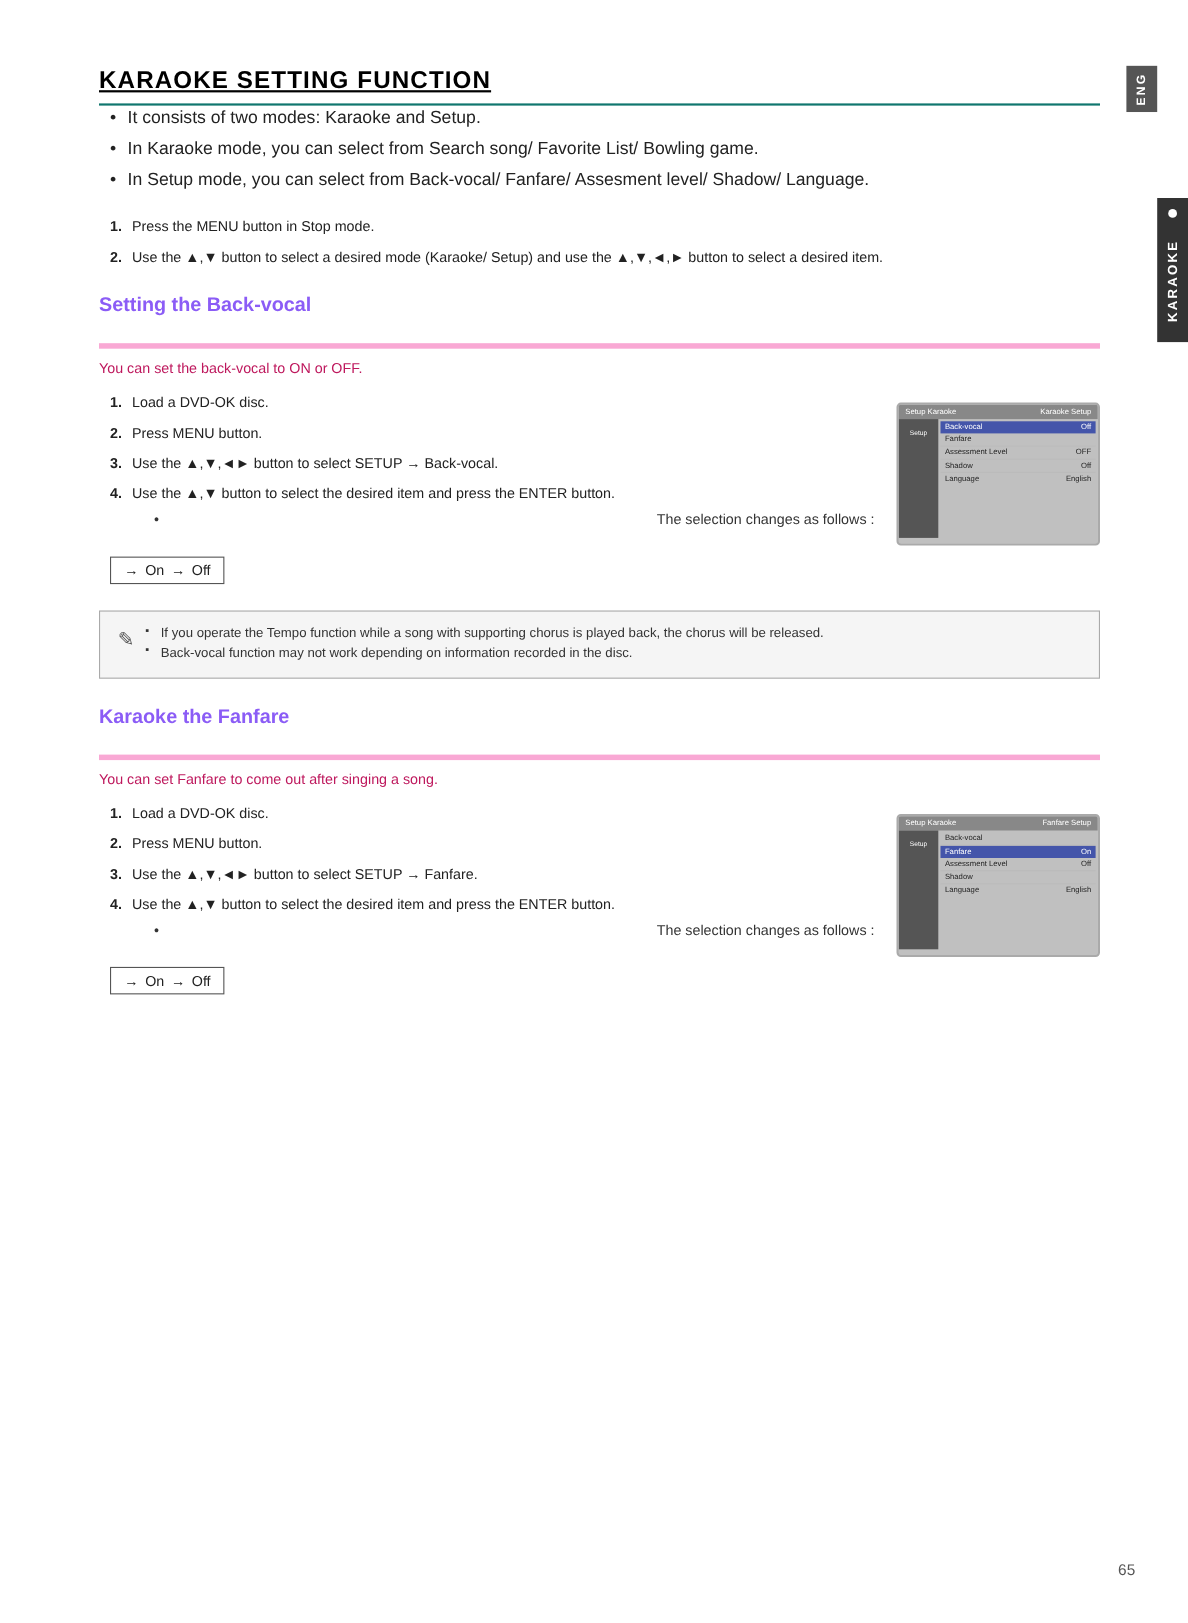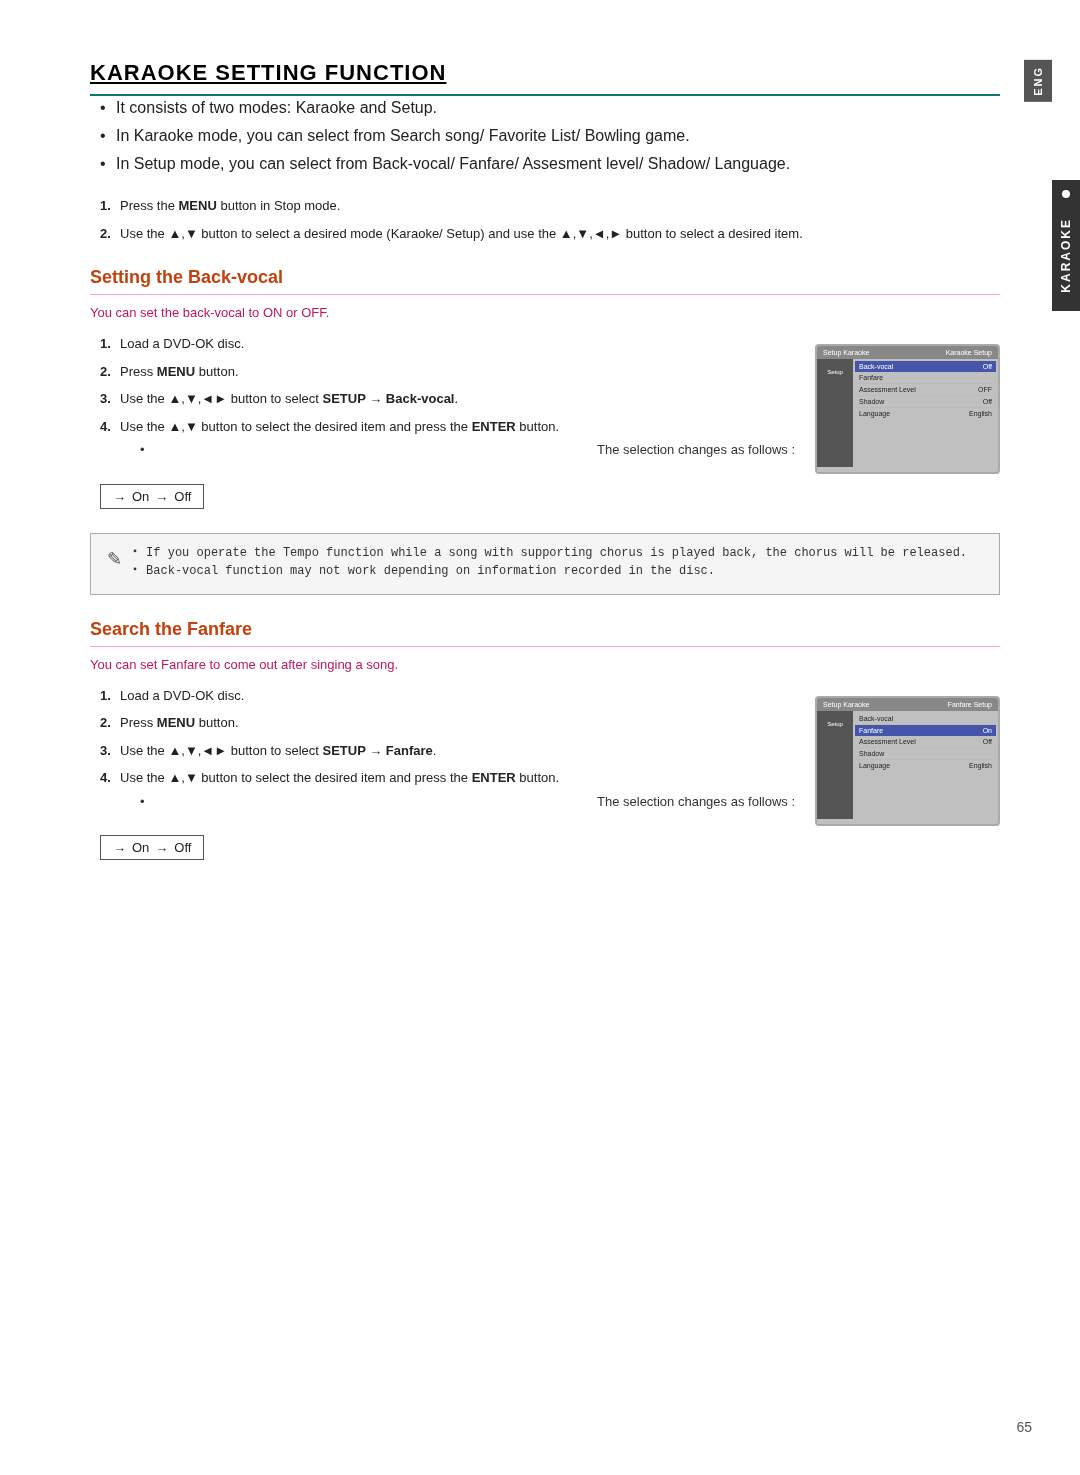--- a/index.html
+++ b/index.html
@@ -123,23 +123,23 @@
     .numbered-steps li .step-num {
       position: absolute;
       left: 0;
       font-weight: bold;
     }
 
     
     .section-title {
       font-size: 18px;
       font-weight: bold;
-      color: #c2410c;
-      border-bottom: 1px solid #f9a8d4;
-      padding-bottom: 6px;
+      color: #8b5cf6;
+      border-bottom: 5px solid #f9a8d4;
+      padding-bottom: 24px;
       margin-bottom: 10px;
       margin-top: 24px;
     }
 
     .section-desc {
       font-size: 13px;
       color: #be185d;
       margin-bottom: 14px;
     }
 
@@ -192,21 +192,20 @@
 
     .note-icon {
       font-size: 18px;
       color: #555;
       flex-shrink: 0;
       margin-top: 2px;
     }
 
     .note-content {
       flex: 1;
-      font-family: Liberation Mono, monospace;
     }
 
     .note-item {
       font-size: 12px;
       color: #333;
       margin-bottom: 4px;
       padding-left: 14px;
       position: relative;
     }
 
@@ -219,21 +218,21 @@
 
     
     .page-number {
       position: absolute;
       bottom: 40px;
       right: 48px;
       font-size: 14px;
       color: #555;
     }
 
-    .bold { font-weight: bold; }
+    .bold { font-weight: normal; }
 
     
     .sub-bullet {
       list-style: none;
       padding-left: 20px;
       margin-top: 4px;
       text-align: right;
     }
 
     .sub-bullet li {
@@ -359,21 +358,21 @@
   </div>
 
   <div class="note-box">
     <div class="note-icon">✎</div>
     <div class="note-content">
       <div class="note-item">If you operate the Tempo function while a song with supporting chorus is played back, the chorus will be released.</div>
       <div class="note-item">Back-vocal function may not work depending on information recorded in the disc.</div>
     </div>
   </div>
 
-  <h2 class="section-title">Search the Fanfare</h2>
+  <h2 class="section-title">Karaoke the Fanfare</h2>
   <p class="section-desc">You can set Fanfare to come out after singing a song.</p>
 
   <div class="content-with-image">
     <div class="content-left">
       <ol class="numbered-steps">
         <li>
           <span class="step-num">1.</span>
           Load a DVD-OK disc.
         </li>
         <li>

